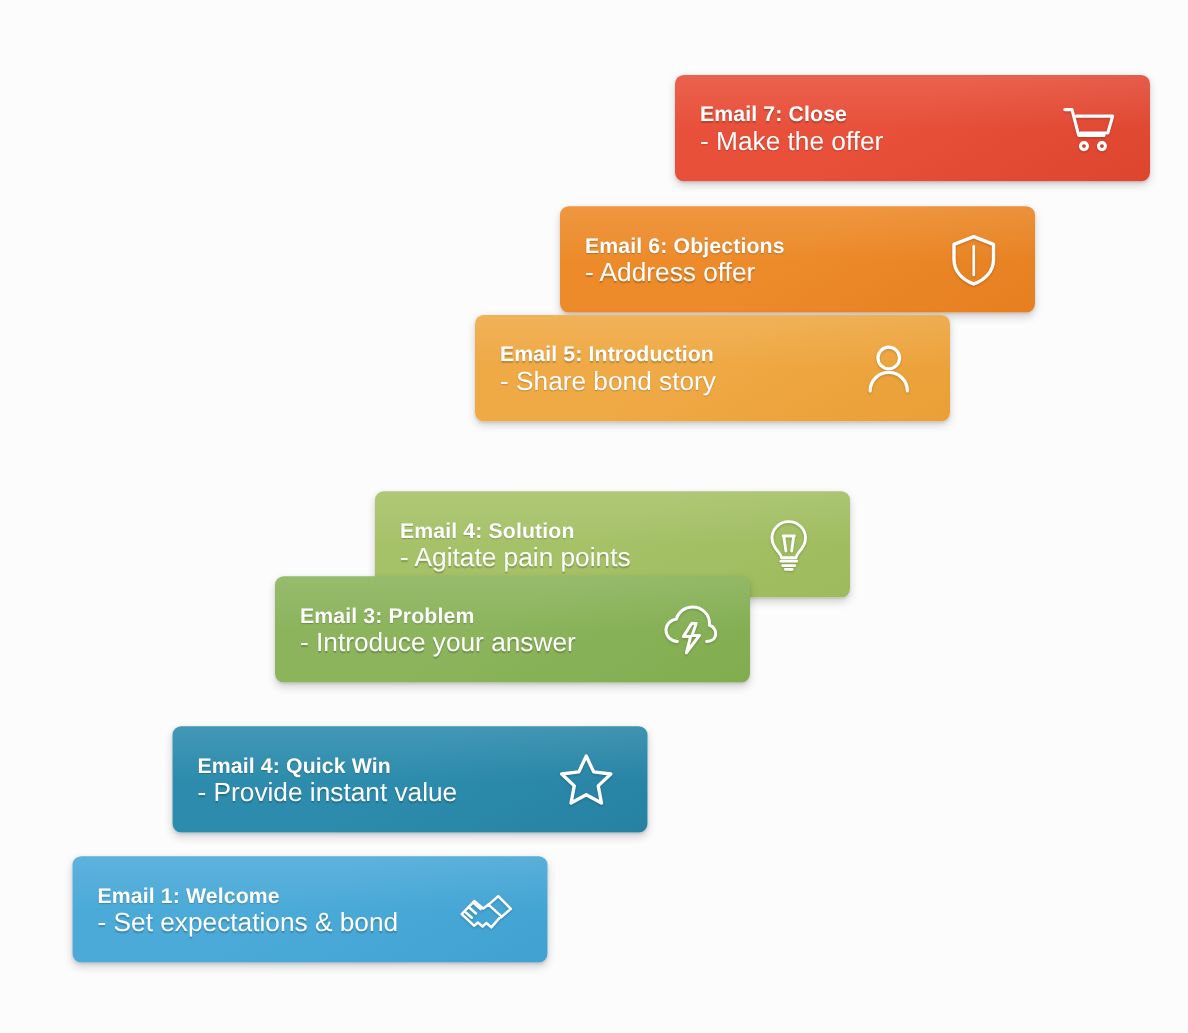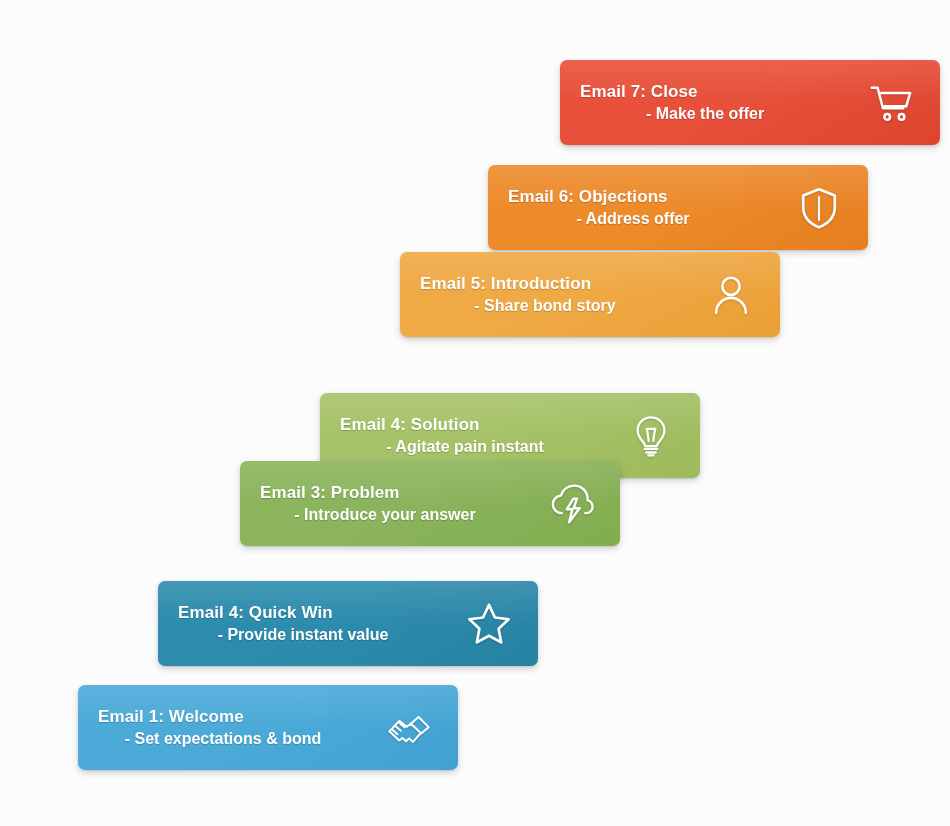--- a/index.html
+++ b/index.html
@@ -23,21 +23,20 @@
   }
 
   .step {
     position: absolute;
     width: 380px;
     height: 85px;
     border-radius: 7px;
     box-sizing: border-box;
     box-shadow: 0 3px 7px rgba(0,0,0,0.17), 0 1px 2px rgba(0,0,0,0.10);
     overflow: hidden;
-    margin-left: 20px;
   }
 
   
   .step::after {
     content: "";
     position: absolute;
     left: 0; right: 0; top: 0;
     height: 52%;
     background: linear-gradient(to bottom, rgba(255,255,255,0.10), rgba(255,255,255,0.0));
     pointer-events: none;
@@ -55,24 +54,24 @@
 
   .step-title {
     font-size: 17px;
     font-weight: bold;
     line-height: 20px;
     letter-spacing: 0.1px;
     white-space: nowrap;
   }
 
   .step-sub {
-    font-size: 16px;
-    font-weight: bold;
+    font-size: 21px;
+    font-weight: normal;
     line-height: 20px;
-    text-align: center;
+    text-align: left;
     margin-top: 2px;
     white-space: nowrap;
   }
 
   .step-icon {
     position: absolute;
     right: 26px;
     top: 50%;
     transform: translateY(-50%);
     width: 46px;
@@ -100,21 +99,21 @@
       </div>
       <div class="step-icon">
     <svg viewBox="0 0 48 48" fill="none" stroke="#ffffff" stroke-width="2.6" stroke-linecap="round" stroke-linejoin="round">
       <path d="M4 8 h6 l5.6 21.5 h21.2"></path>
       <path d="M13.6 13.5 H44 l-4.1 14 H17.2"></path>
       <circle cx="20" cy="38.5" r="2.9"></circle>
       <circle cx="35" cy="38.5" r="2.9"></circle>
     </svg>
       </div>
     </div>
-    <div class="step" style="left: 468px; top: 165px; background: linear-gradient(150deg, rgb(237, 139, 43) 0%, rgb(237, 139, 43) 45%, rgb(230, 127, 32) 100%);">
+    <div class="step" style="left: 448px; top: 165px; background: linear-gradient(150deg, rgb(237, 139, 43) 0%, rgb(237, 139, 43) 45%, rgb(230, 127, 32) 100%);">
       <div class="step-text">
         <div class="step-title">Email 6: Objections</div>
         <div class="step-sub">- Address offer</div>
       </div>
       <div class="step-icon">
     <svg viewBox="0 0 48 48" fill="none" stroke="#ffffff" stroke-width="2.8" stroke-linecap="round" stroke-linejoin="round">
       <path d="M24 4.5 L40.5 11 v12.5 C40.5 33.5 33.2 40.8 24 44
                14.8 40.8 7.5 33.5 7.5 23.5 V11 Z"></path>
       <path d="M24 12.5 v24" stroke-width="2.2"></path>
     </svg>
@@ -128,21 +127,21 @@
       <div class="step-icon">
     <svg viewBox="0 0 48 48" fill="none" stroke="#ffffff" stroke-width="2.7" stroke-linecap="round" stroke-linejoin="round">
       <circle cx="24" cy="15" r="9"></circle>
       <path d="M8.5 42.5 c0-8.6 7-15.5 15.5-15.5 s15.5 6.9 15.5 15.5"></path>
     </svg>
       </div>
     </div>
     <div class="step" style="left: 300px; top: 393px; background: linear-gradient(150deg, rgb(166, 194, 104) 0%, rgb(166, 194, 104) 45%, rgb(157, 187, 92) 100%);">
       <div class="step-text">
         <div class="step-title">Email 4: Solution</div>
-        <div class="step-sub">- Agitate pain instant</div>
+        <div class="step-sub">- Agitate pain points</div>
       </div>
       <div class="step-icon">
     <svg viewBox="0 0 48 48" fill="none" stroke="#ffffff" stroke-width="2.4" stroke-linecap="round" stroke-linejoin="round">
       <path d="M24 4.5 c-7.8 0-14 6.1-14 13.6 0 5.1 2.6 8.5 5.1 11.4
                1.6 1.9 2.6 3.3 2.9 5.1 h12 c0.3-1.8 1.3-3.2 2.9-5.1
                2.5-2.9 5.1-6.3 5.1-11.4 0-7.5-6.2-13.6-14-13.6 Z"></path>
       <path d="M17.5 37.5 h13"></path>
       <path d="M19 41.2 h10"></path>
       <path d="M21.2 44.3 h5.6"></path>
       <path d="M19.8 16.5 l1.8 12.5 M28.2 16.5 l-1.8 12.5 M19.3 16.5 h9.4"></path>

